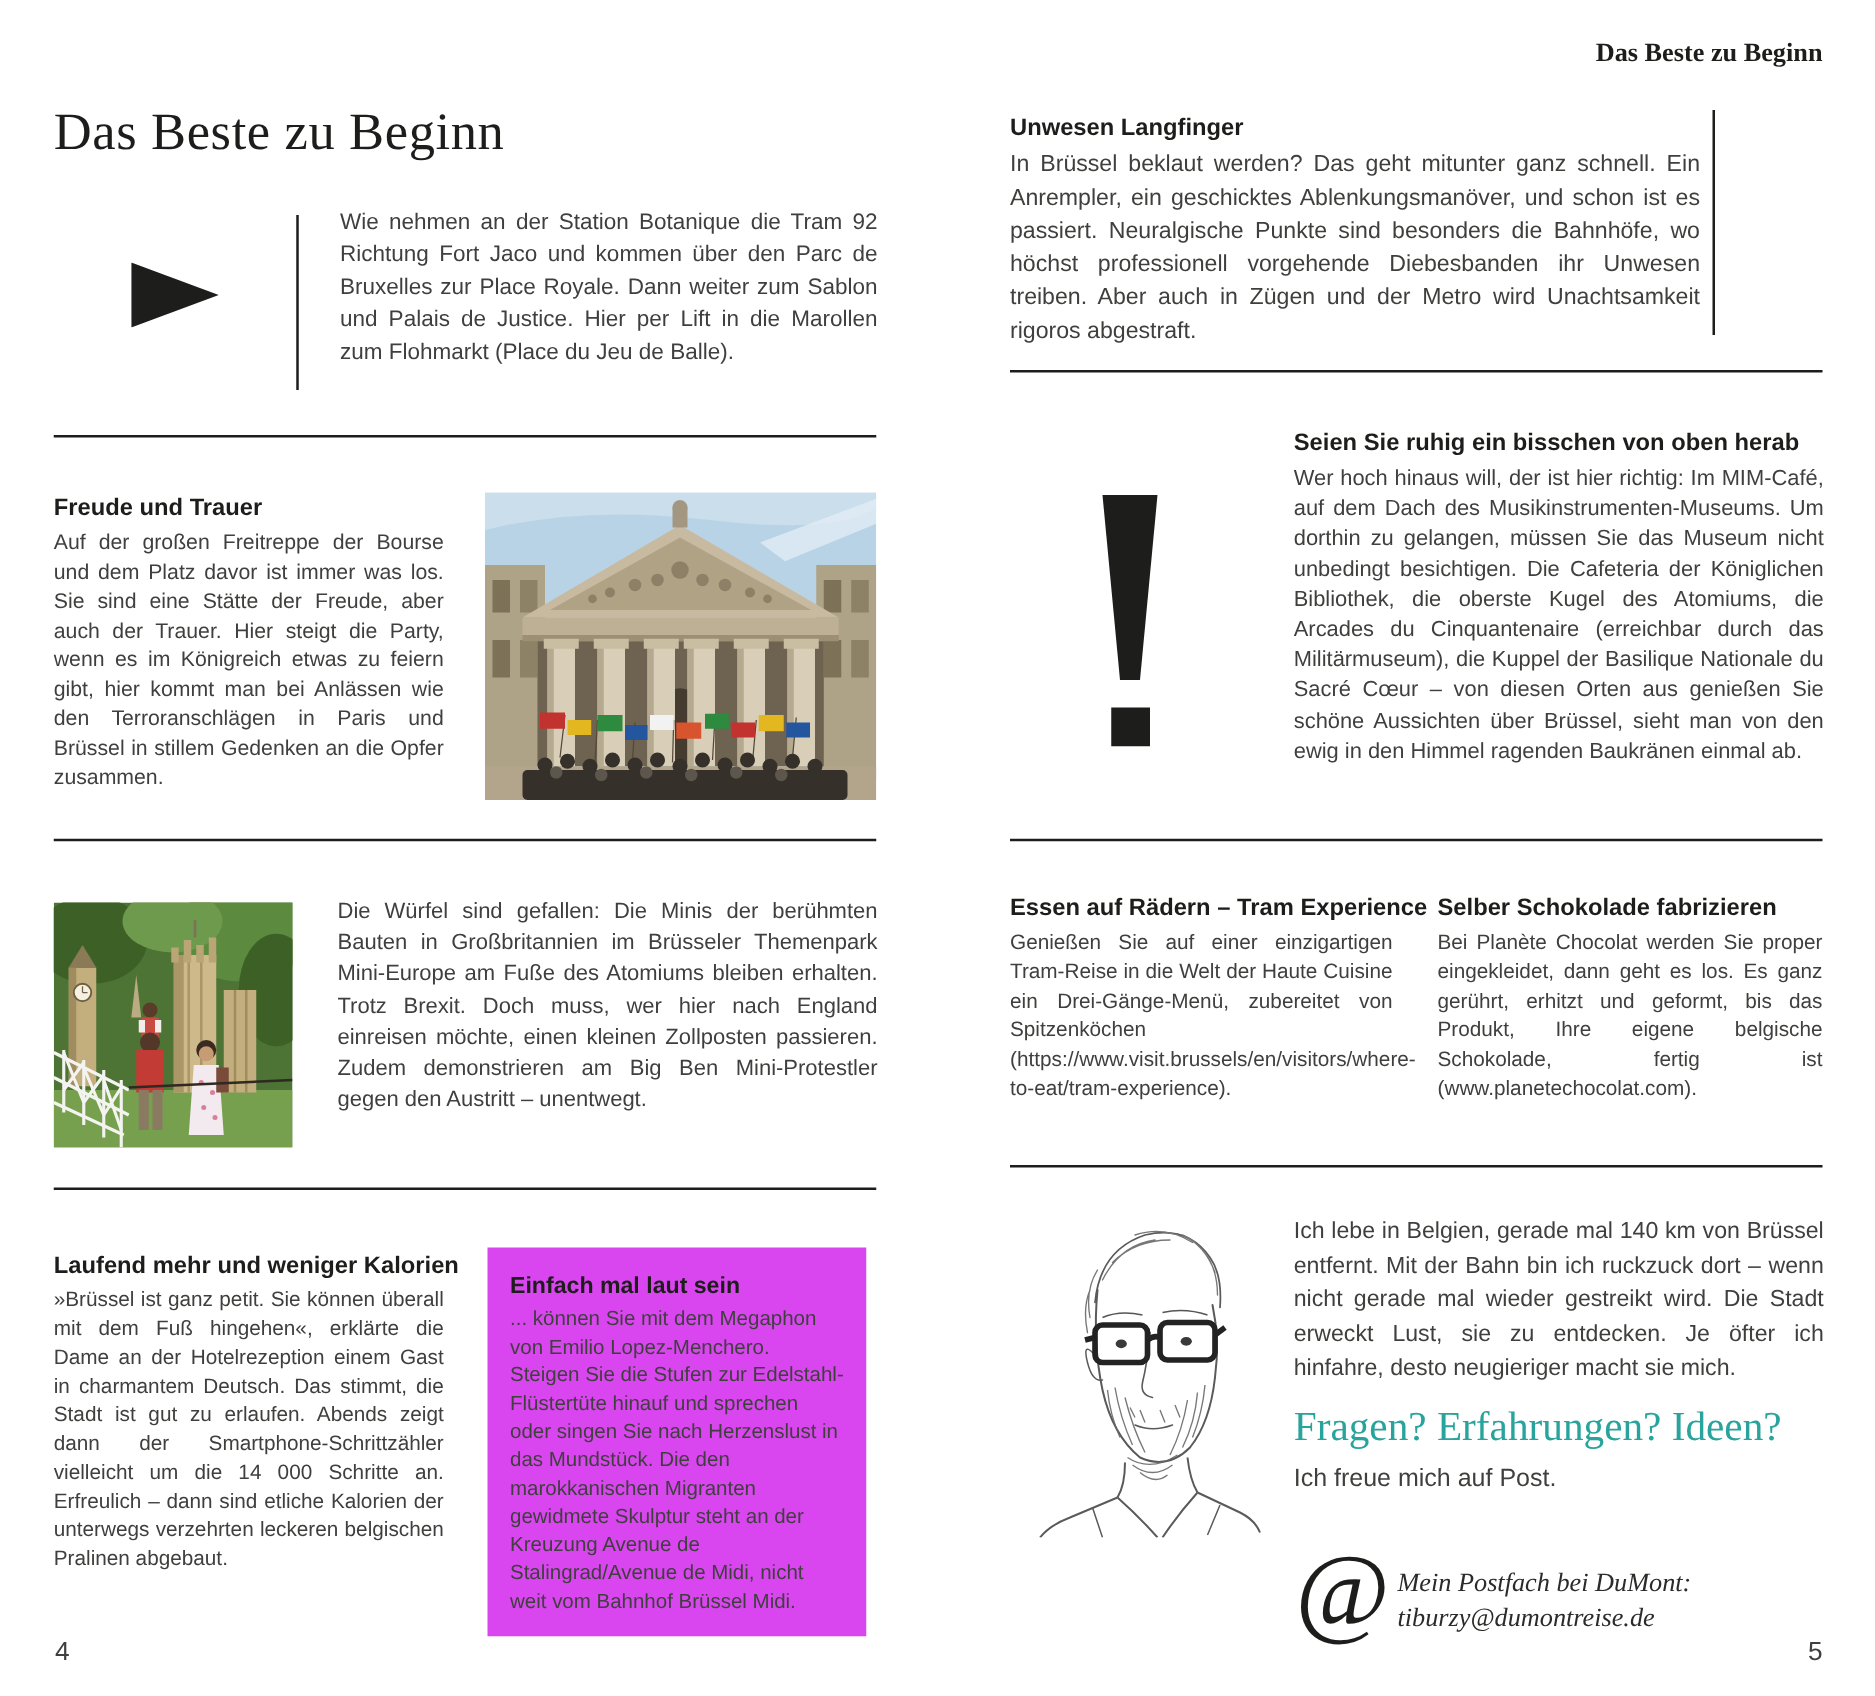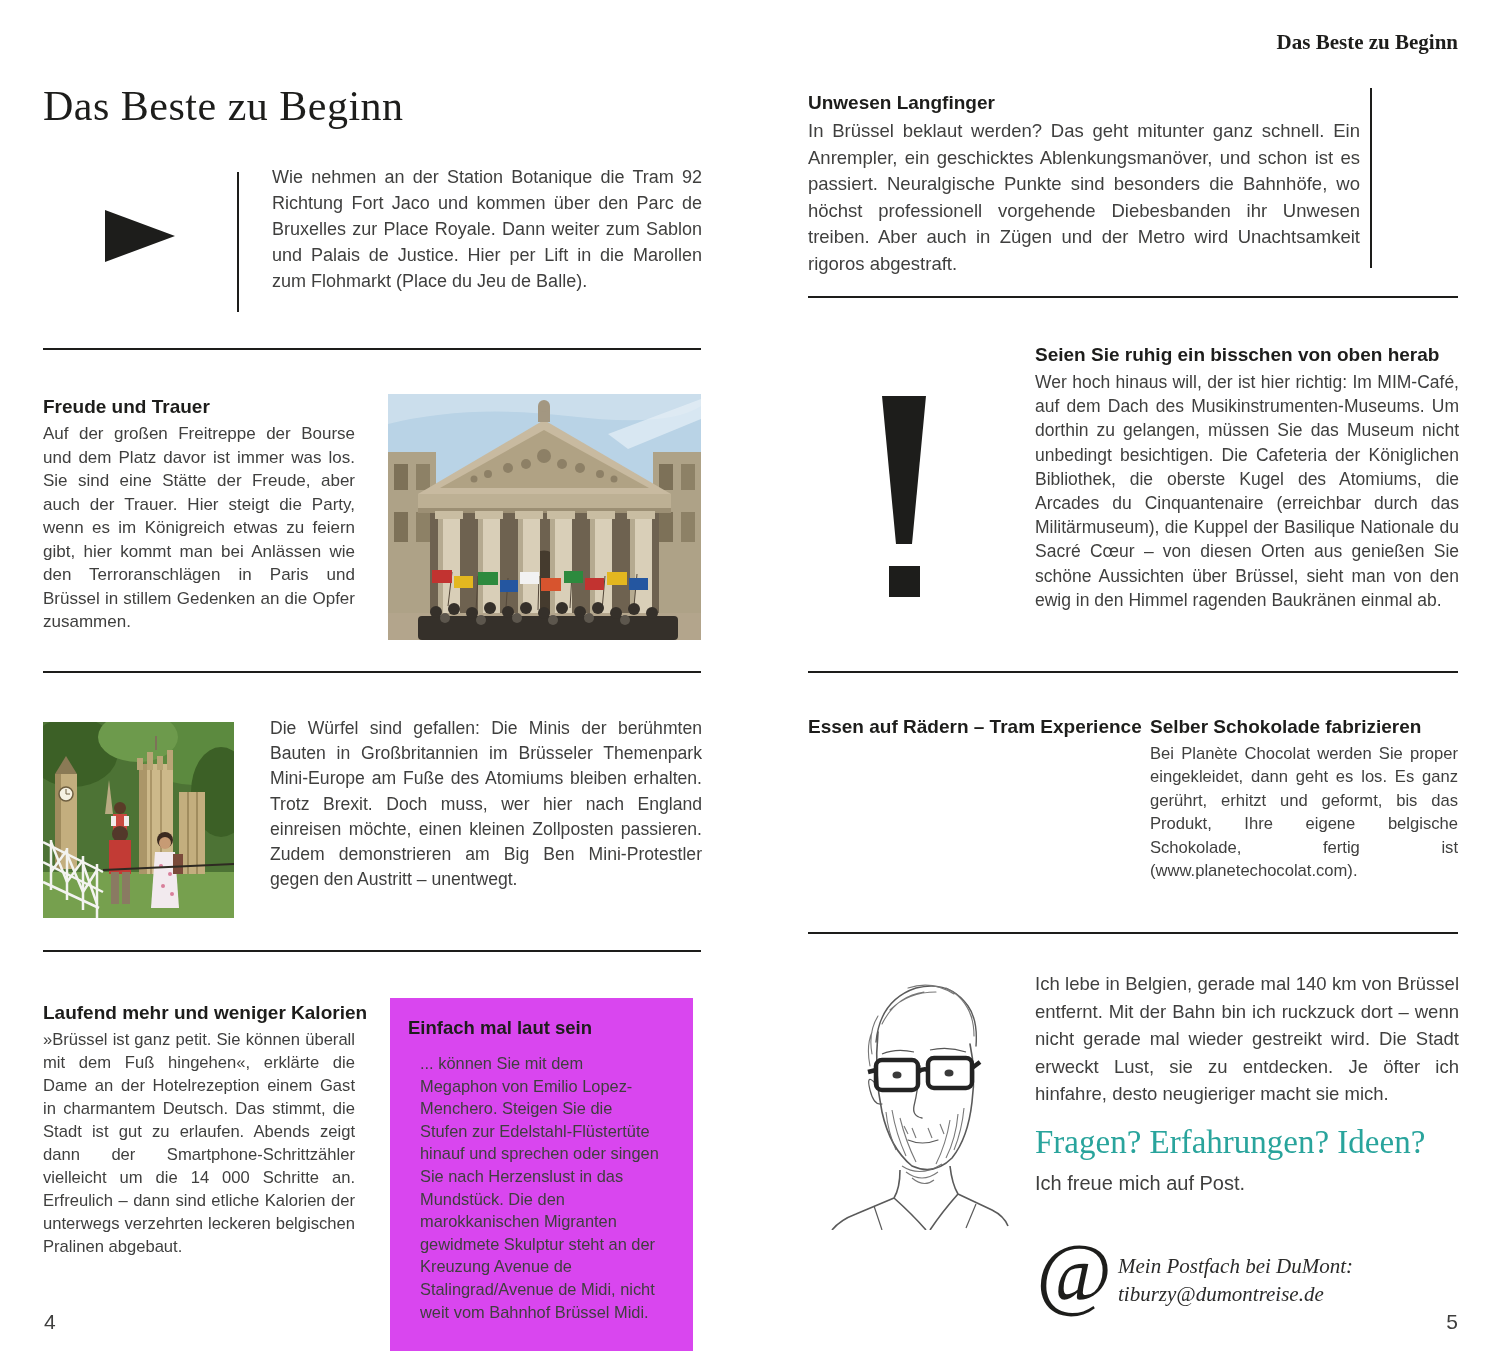--- a/index.html
+++ b/index.html
@@ -19,21 +19,21 @@
   .w312{width:312px;font-size:17px;line-height:23.5px;}
   .w430{width:430px;font-size:18px;line-height:26px;}
   .w424{width:424px;font-size:17.5px;line-height:24.2px;}
   .w552{width:552px;font-size:18.5px;line-height:26.5px;}
   .w306{width:306px;font-size:16.6px;line-height:23.4px;}
   .tip-box{
     width:303px;min-height:297px;box-sizing:border-box;background:#d946ef;
     padding:17px 18px 16px 18px;
   }
   .tip-box .sec-head{font-size:18.5px;margin-bottom:4px;}
-  .tip-box p{margin:12px;font-size:16.4px;line-height:22.6px;text-align:left;}
+  .tip-box p{margin:0;font-size:16.4px;line-height:22.6px;text-align:left;}
   .pagenum{font-size:21px;color:#3f3f3e;}
   .cta-head{font-size:33px;color:#29a49c;}
   .cta-sub{font-size:20px;margin-top:0;}
   .contact-txt{font-style:italic;font-size:21px;line-height:28px;color:#2b2b2a;}
   .at-glyph{font-style:italic;font-size:82px;line-height:82px;color:#1d1d1b;}
   svg{display:block;}
 </style>
 </head>
 <body>
 
@@ -281,20 +281,21 @@
   </svg>
   <div class="abs" style="left:285px;top:342px;">
     <div class="sec-head">Seien Sie ruhig ein bisschen von oben herab</div>
     <p class="body-txt w424">Wer hoch hinaus will, der ist hier richtig: Im MIM-Café, auf dem Dach des Musikinstrumenten-Museums. Um dorthin zu gelangen, müssen Sie das Museum nicht unbedingt besichtigen. Die Cafeteria der Königlichen Bibliothek, die oberste Kugel des Atomiums, die Arcades du Cinquantenaire (erreichbar durch das Militärmuseum), die Kuppel der Basilique Nationale du Sacré Cœur – von diesen Orten aus genießen Sie schöne Aussichten über Brüssel, sieht man von den ewig in den Himmel ragenden Baukränen einmal ab.</p>
   </div>
 
   <div class="abs h-rule" style="left:58px;top:671px;width:650px;"></div>
 
   <div class="abs" style="left:58px;top:714px;">
     <div class="sec-head">Essen auf Rädern – Tram Experience</div>
+    <p class="body-txt w306">Genießen Sie auf einer einzigartigen Tram-Reise in die Welt der Haute Cuisine ein Drei-Gänge-Menü, zubereitet von Spitzenköchen (https://www.visit.brussels/en/visitors/where-to-eat/tram-experience).</p>
   </div>
   <div class="abs" style="left:400px;top:714px;">
     <div class="sec-head">Selber Schokolade fabrizieren</div>
     <p class="body-txt w306" style="width:308px;">Bei Planète Chocolat werden Sie proper eingekleidet, dann geht es los. Es ganz gerührt, erhitzt und geformt, bis das Produkt, Ihre eigene belgische Schokolade, fertig ist (www.planetechocolat.com).</p>
   </div>
 
   <div class="abs h-rule" style="left:58px;top:932px;width:650px;"></div>
 
   <svg class="abs" style="left:66px;top:962px;" width="197" height="268" viewBox="0 0 197 268">
     <rect width="197" height="268" fill="#ffffff"></rect>

